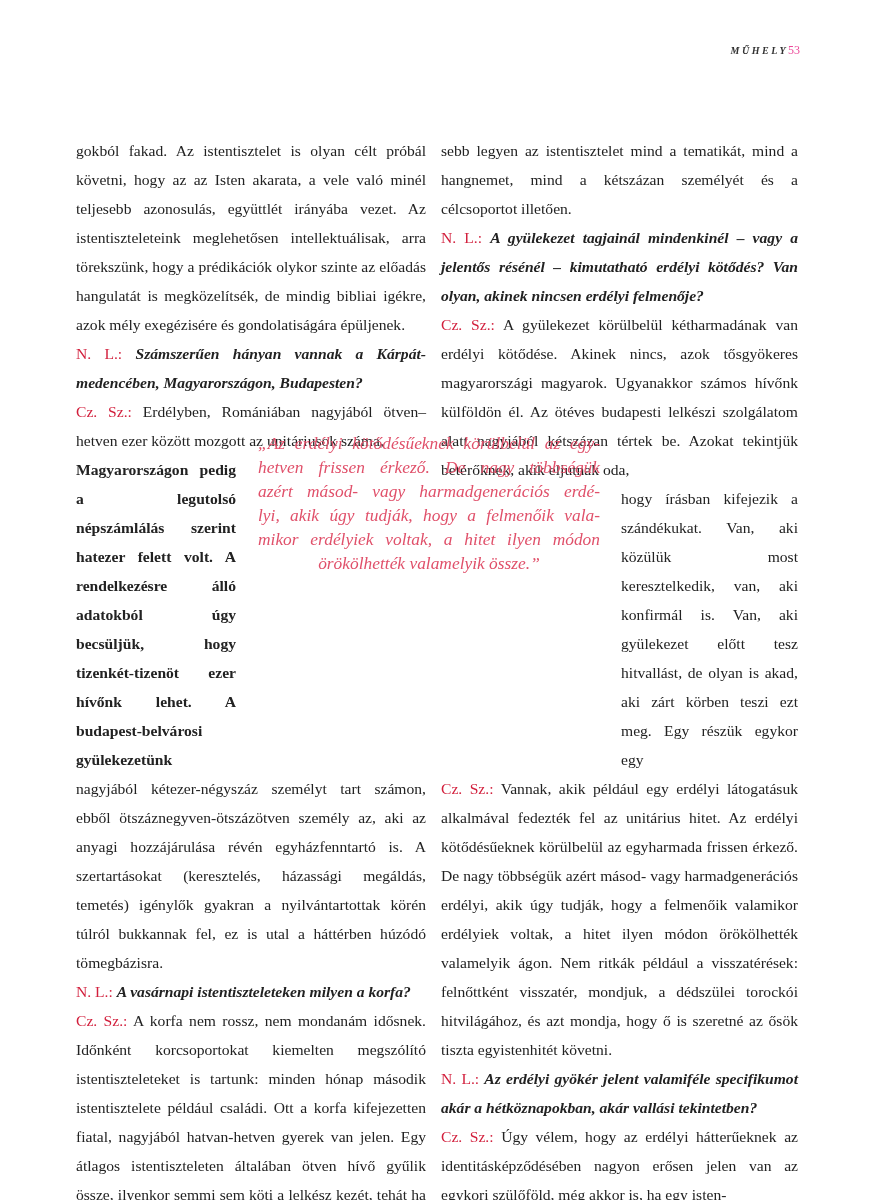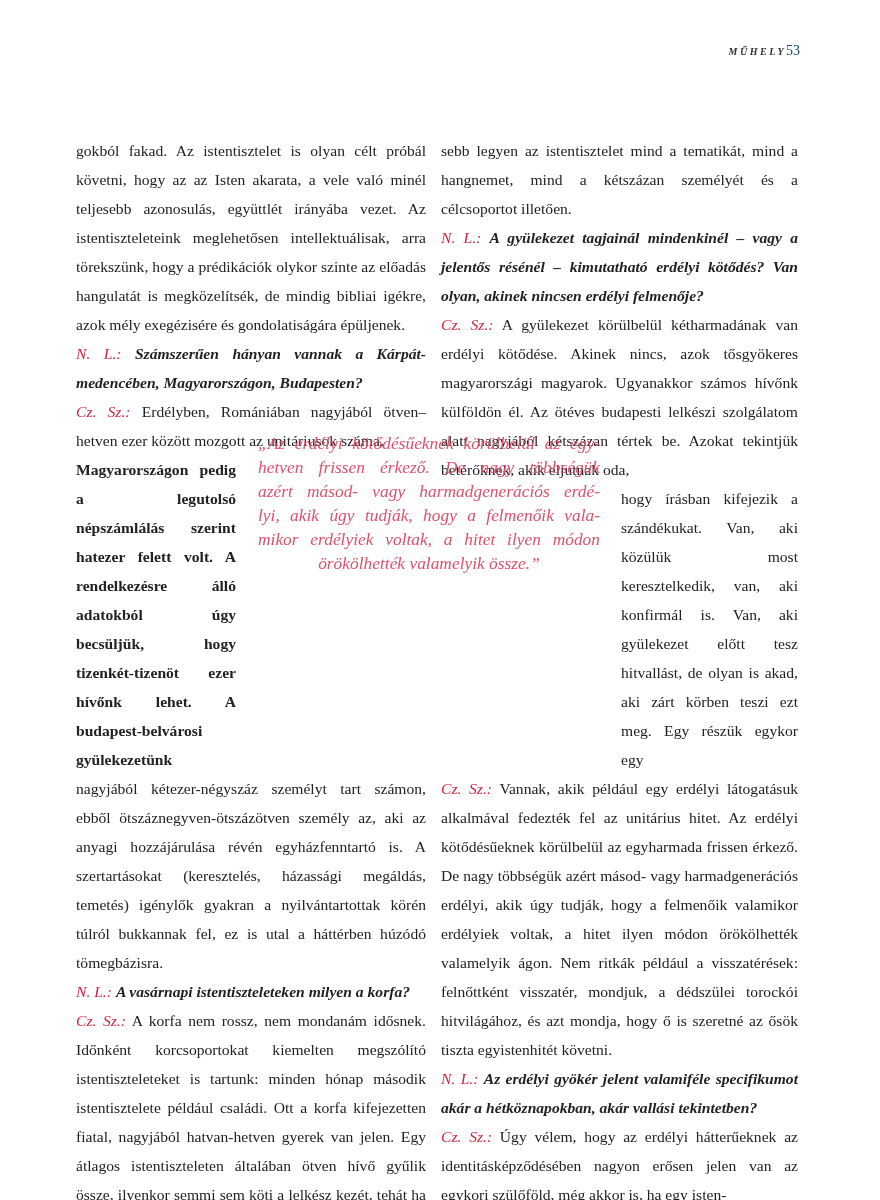--- a/index.html
+++ b/index.html
@@ -1,25 +1,25 @@
 <!DOCTYPE html>
 <html><head>
 <meta charset="utf-8">
 <style>
   html, body { margin: 0; padding: 0; background: #ffffff; }
   body { width: 880px; height: 1200px; position: relative; overflow: hidden;
          font-family: "Liberation Serif", "DejaVu Serif", serif; color: #222; }
   .header { position: absolute; top: 43px; right: 80px; display: flex; align-items: baseline; gap: 0; }
   .section { font-style: italic; font-weight: bold; font-size: 10px; letter-spacing: 2.5px; color: #333; }
-  .pagenum { font-size: 14px; color: #0c4a6e; }
+  .pagenum { font-size: 12px; color: #ec4899; }
   .col { position: absolute; top: 136px; font-size: 15.6px; line-height: 29px; text-align: justify; }
   .col.left { left: 76px; width: 350px; }
   .col.right { left: 441px; width: 357px; }
   .p { margin: 0; }
-  .spk { color: #d21f3c; font-weight: normal; font-style: italic; }
+  .spk { color: #d21f3c; font-weight: normal; }
   .q { font-weight: bold; font-style: italic; }
   .narrow-left { width: 160px; font-weight: bold; }
   .narrow-right { margin-left: 180px; width: 177px; }
   .pull { position: absolute; left: 258px; top: 431px; width: 342px; text-align: center;
           font-style: italic; font-size: 17.4px; line-height: 24px; color: #e0506a; }
   .pull .ln { display: block; text-align: justify; text-align-last: justify; }
   .pull .ln.last { text-align-last: center; }
   .ln { display: block; }
 </style>
 </head>

